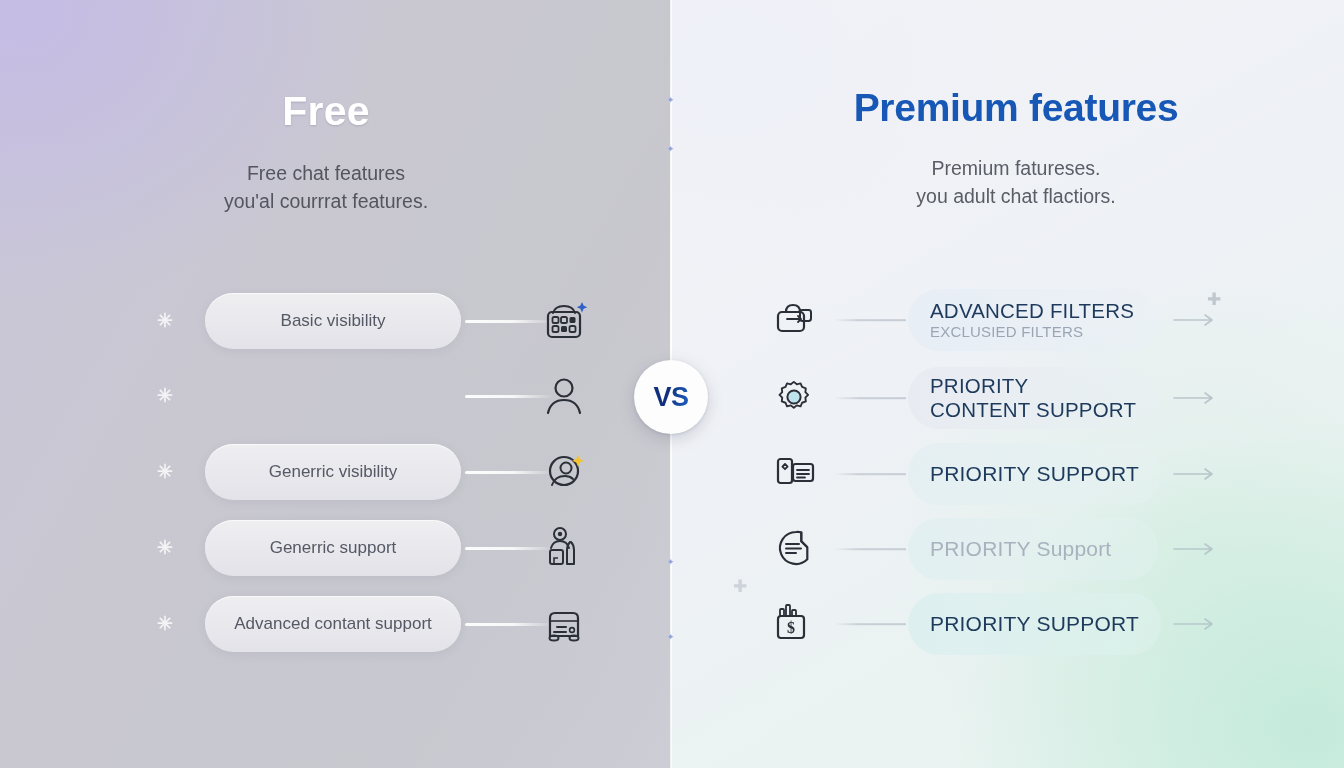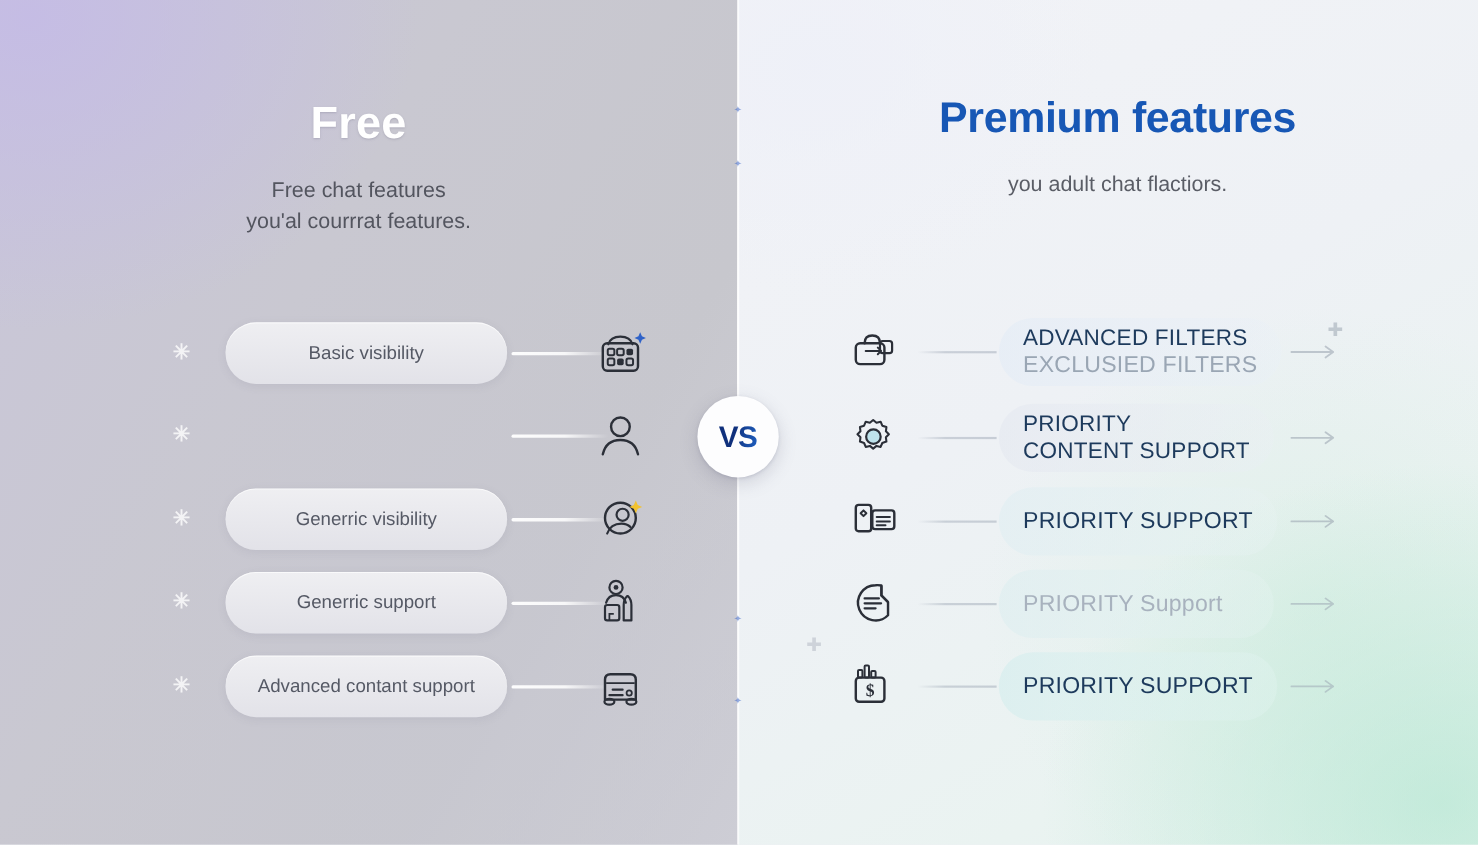--- a/index.html
+++ b/index.html
@@ -114,21 +114,21 @@
     position:absolute; left:136px; top:0; min-width:250px; height:62px;
     border-radius:31px; padding:0 22px;
     display:flex; flex-direction:column; align-items:flex-start; justify-content:center;
   }
   .pill-prem.tint-a { background:linear-gradient(90deg, rgba(226,235,246,.55), rgba(233,240,248,.30)); }
   .pill-prem.tint-b { background:linear-gradient(90deg, rgba(228,232,240,.60), rgba(235,239,245,.28)); }
   .pill-prem.tint-c { background:linear-gradient(90deg, rgba(224,238,242,.62), rgba(233,243,244,.28)); }
   .pill-prem.tint-d { background:linear-gradient(90deg, rgba(222,238,240,.66), rgba(231,244,242,.30)); }
   .pill-prem.tint-e { background:linear-gradient(90deg, rgba(215,238,238,.72), rgba(228,245,242,.34)); }
   .pl1 { font-size:21px; font-weight:500; color:#1d3a5c; letter-spacing:.2px; line-height:1.16; white-space:nowrap; }
-  .pl2 { font-size:21px; font-weight:400; color:#9aa6b4; letter-spacing:.2px; line-height:1.16; white-space:nowrap; }
+  .pl2 { font-size:15px; font-weight:400; color:#9aa6b4; letter-spacing:.2px; line-height:1.16; white-space:nowrap; }
   .pl1.two { font-size:20.5px; }
   .pl-muted { color:#a8b2be; font-weight:400; }
   .arrowR {
     position:absolute; left:402px; top:50%; transform:translateY(-50%);
     width:48px; height:14px; opacity:.5;
   }
   .plus-mark {
     position:absolute; left:1205px; top:291px; width:18px; height:18px;
     color:rgba(140,150,165,.45); font-size:17px; line-height:18px; text-align:center;
   }
@@ -156,20 +156,21 @@
     <div class="title-free">Free</div>
     <div class="sub">
       <div>Free chat features</div>
       <div>you'al courrrat features.</div>
     </div>
   </div>
 
   <div class="head head-right">
     <div class="title-prem">Premium features</div>
     <div class="sub sub-r">
+      <div>Premium fatureses.</div>
       <div>you adult chat flactiors.</div>
     </div>
   </div>
 
   <div class="vs-badge">
     <span class="vs-text">VS</span>
   </div>
 
   <div class="rowL" style="top:293px;">
     <div class="spark-left">✳</div>

